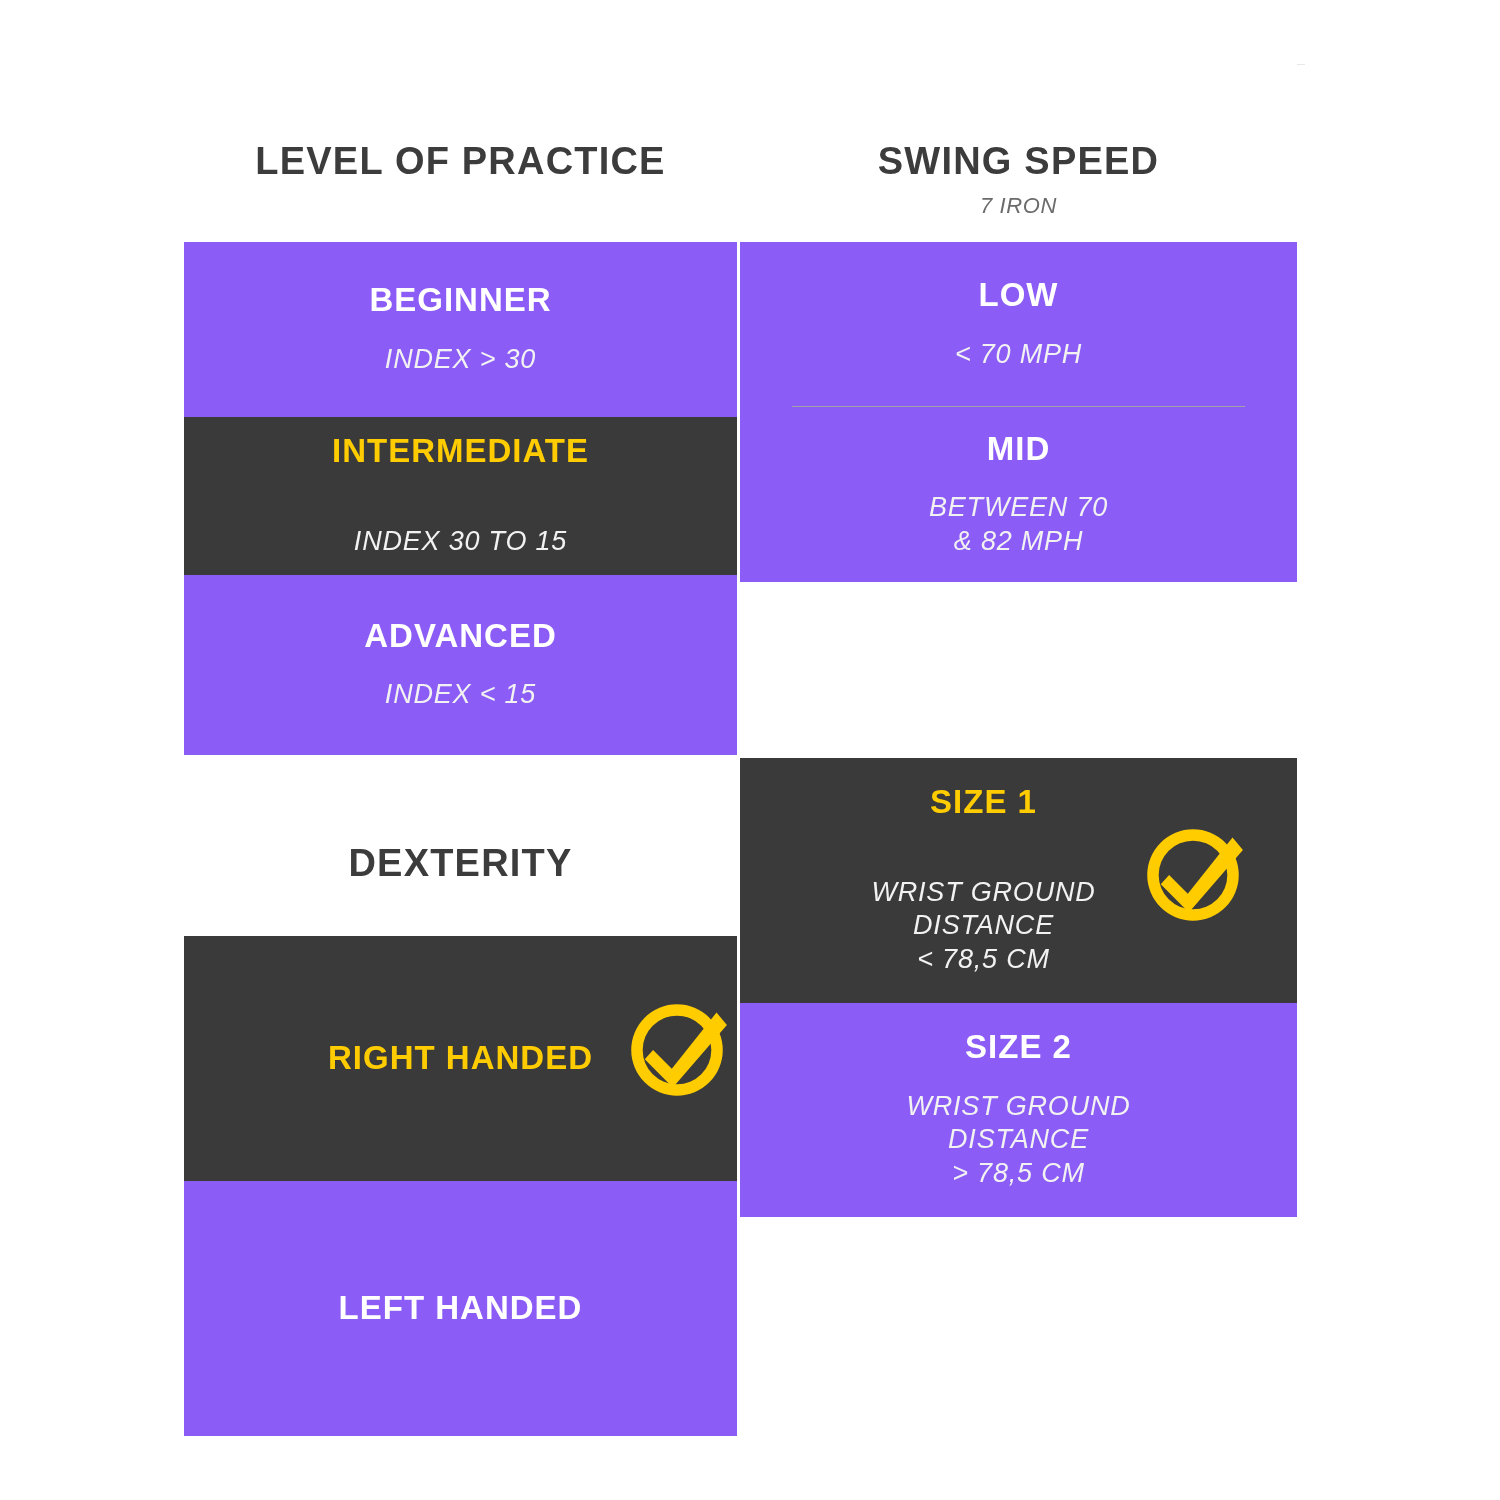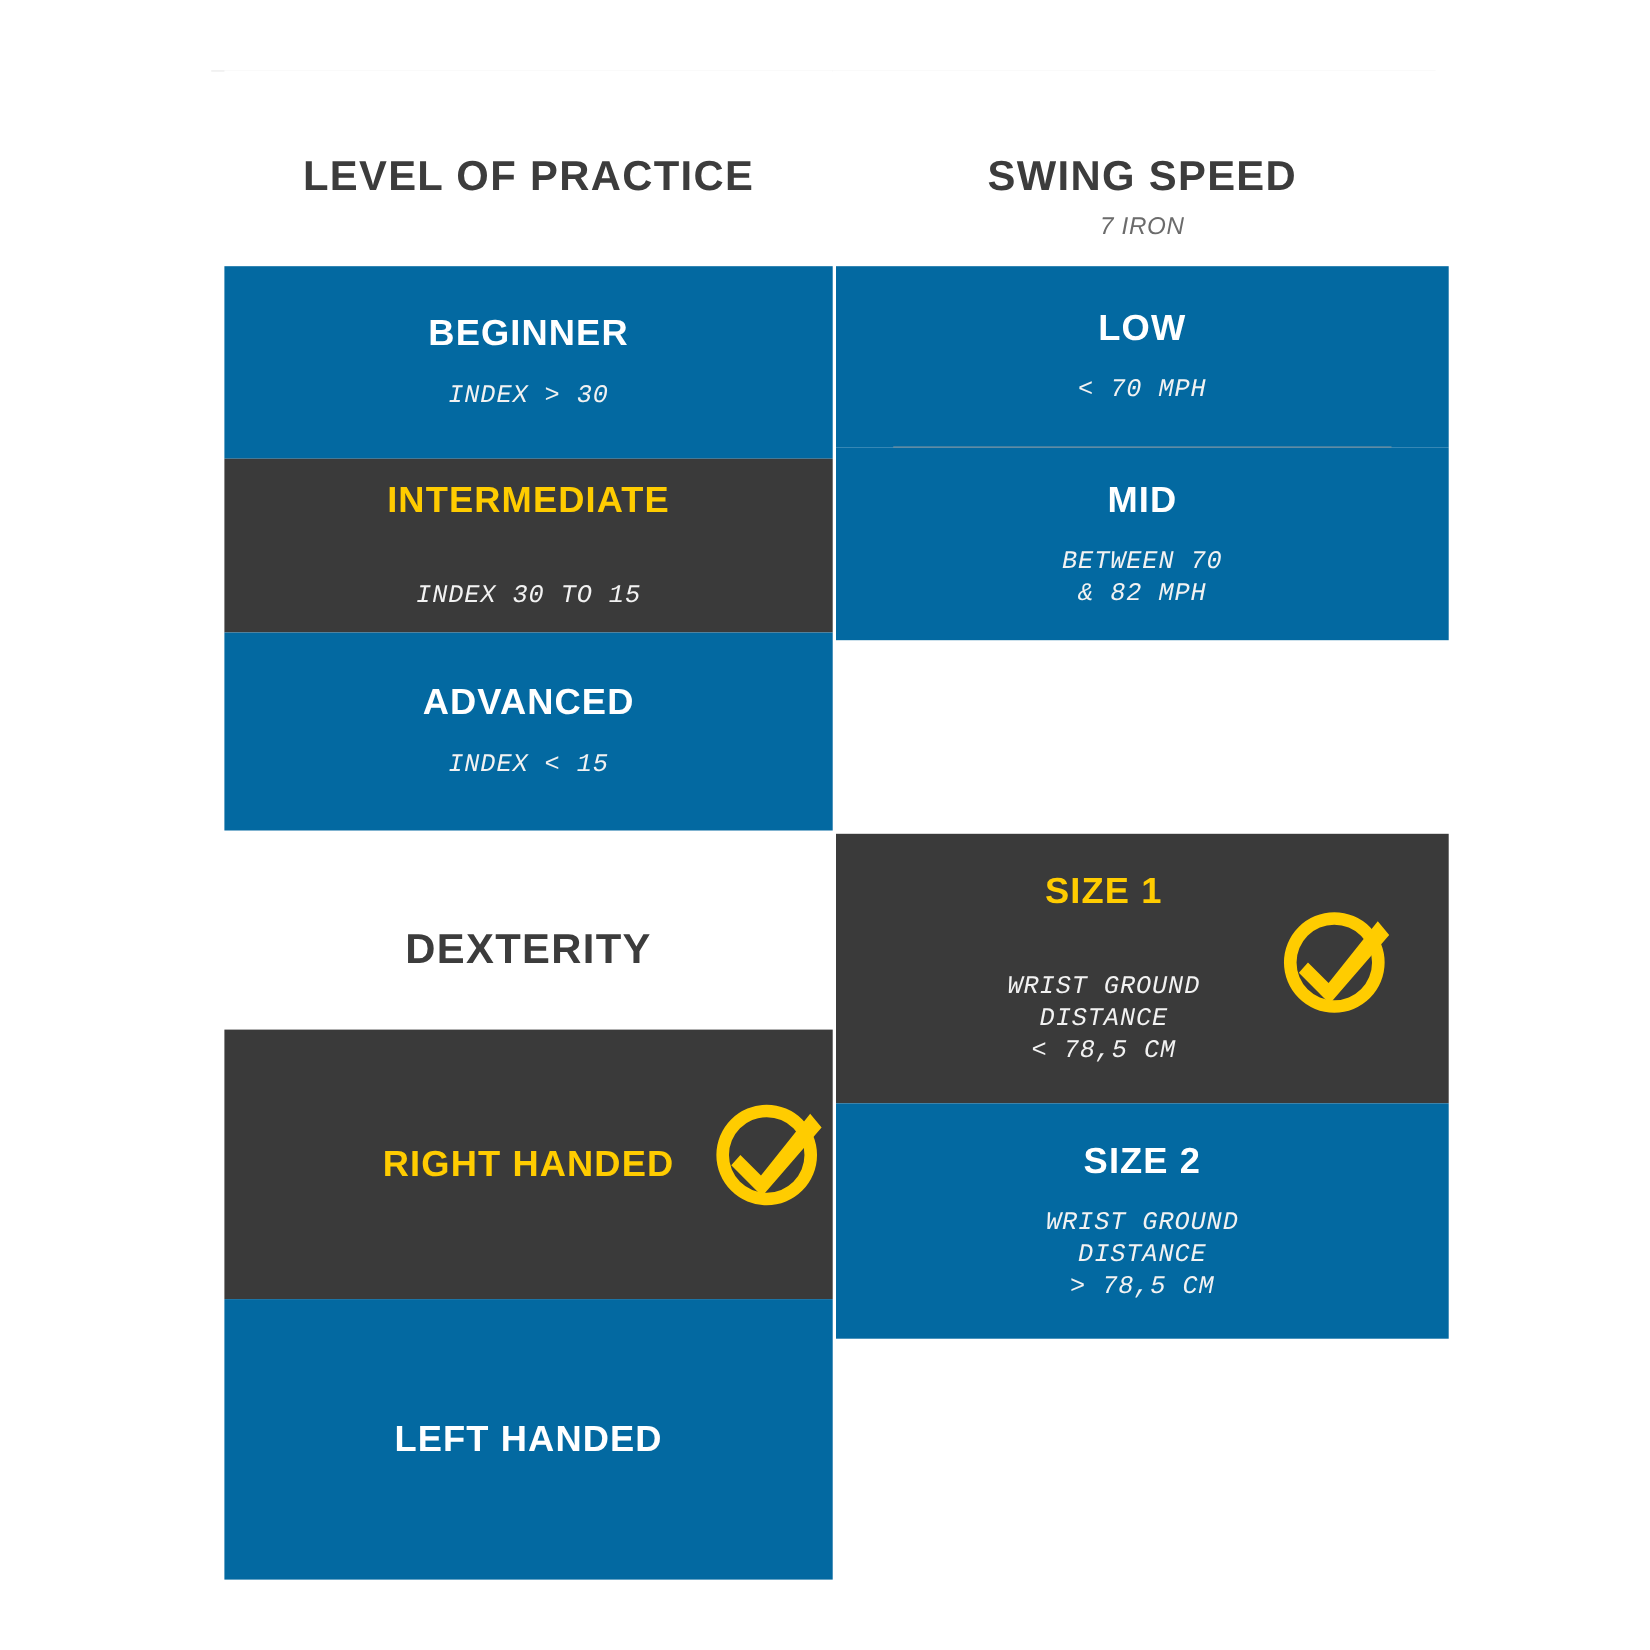--- a/index.html
+++ b/index.html
@@ -22,21 +22,21 @@
   .top-rule {
     position: absolute;
     left: 192px;
     top: 64px;
     width: 1113px;
     height: 1px;
     background: #e8e8e8;
   }
   .grid {
     position: absolute;
-    left: 204px;
+    left: 184px;
     top: 64px;
     width: 1113px;
     height: 1380px;
     display: grid;
     grid-template-columns: 556px 557px;
     grid-template-rows: 694px 686px;
   }
   .quad {
     position: relative;
     box-sizing: border-box;
@@ -81,44 +81,43 @@
   }
   .opt {
     position: relative;
     box-sizing: border-box;
     display: flex;
     flex-direction: column;
     align-items: center;
     justify-content: center;
     text-align: center;
     color: #ffffff;
-    background: #0369a1;
+    background: #8b5cf6;
   }
   .opt.selected {
     background: #3a3a3a;
   }
   .opt-label {
     font-size: 33px;
     font-weight: bold;
     letter-spacing: 1px;
     line-height: 1.1;
     text-transform: uppercase;
   }
   .opt.selected .opt-label {
     color: #FFCC00;
   }
   .opt-desc {
     margin-top: 24px;
-    font-size: 23px;
+    font-size: 27px;
     font-style: italic;
     letter-spacing: 0.8px;
     line-height: 1.25;
     text-transform: uppercase;
     color: #f2f2f2;
-    font-family: Liberation Mono, monospace;
   }
   .divider {
     position: absolute;
     left: 52px;
     right: 52px;
     height: 1px;
     background: #a2a2a2;
   }
   .check {
     position: absolute;

